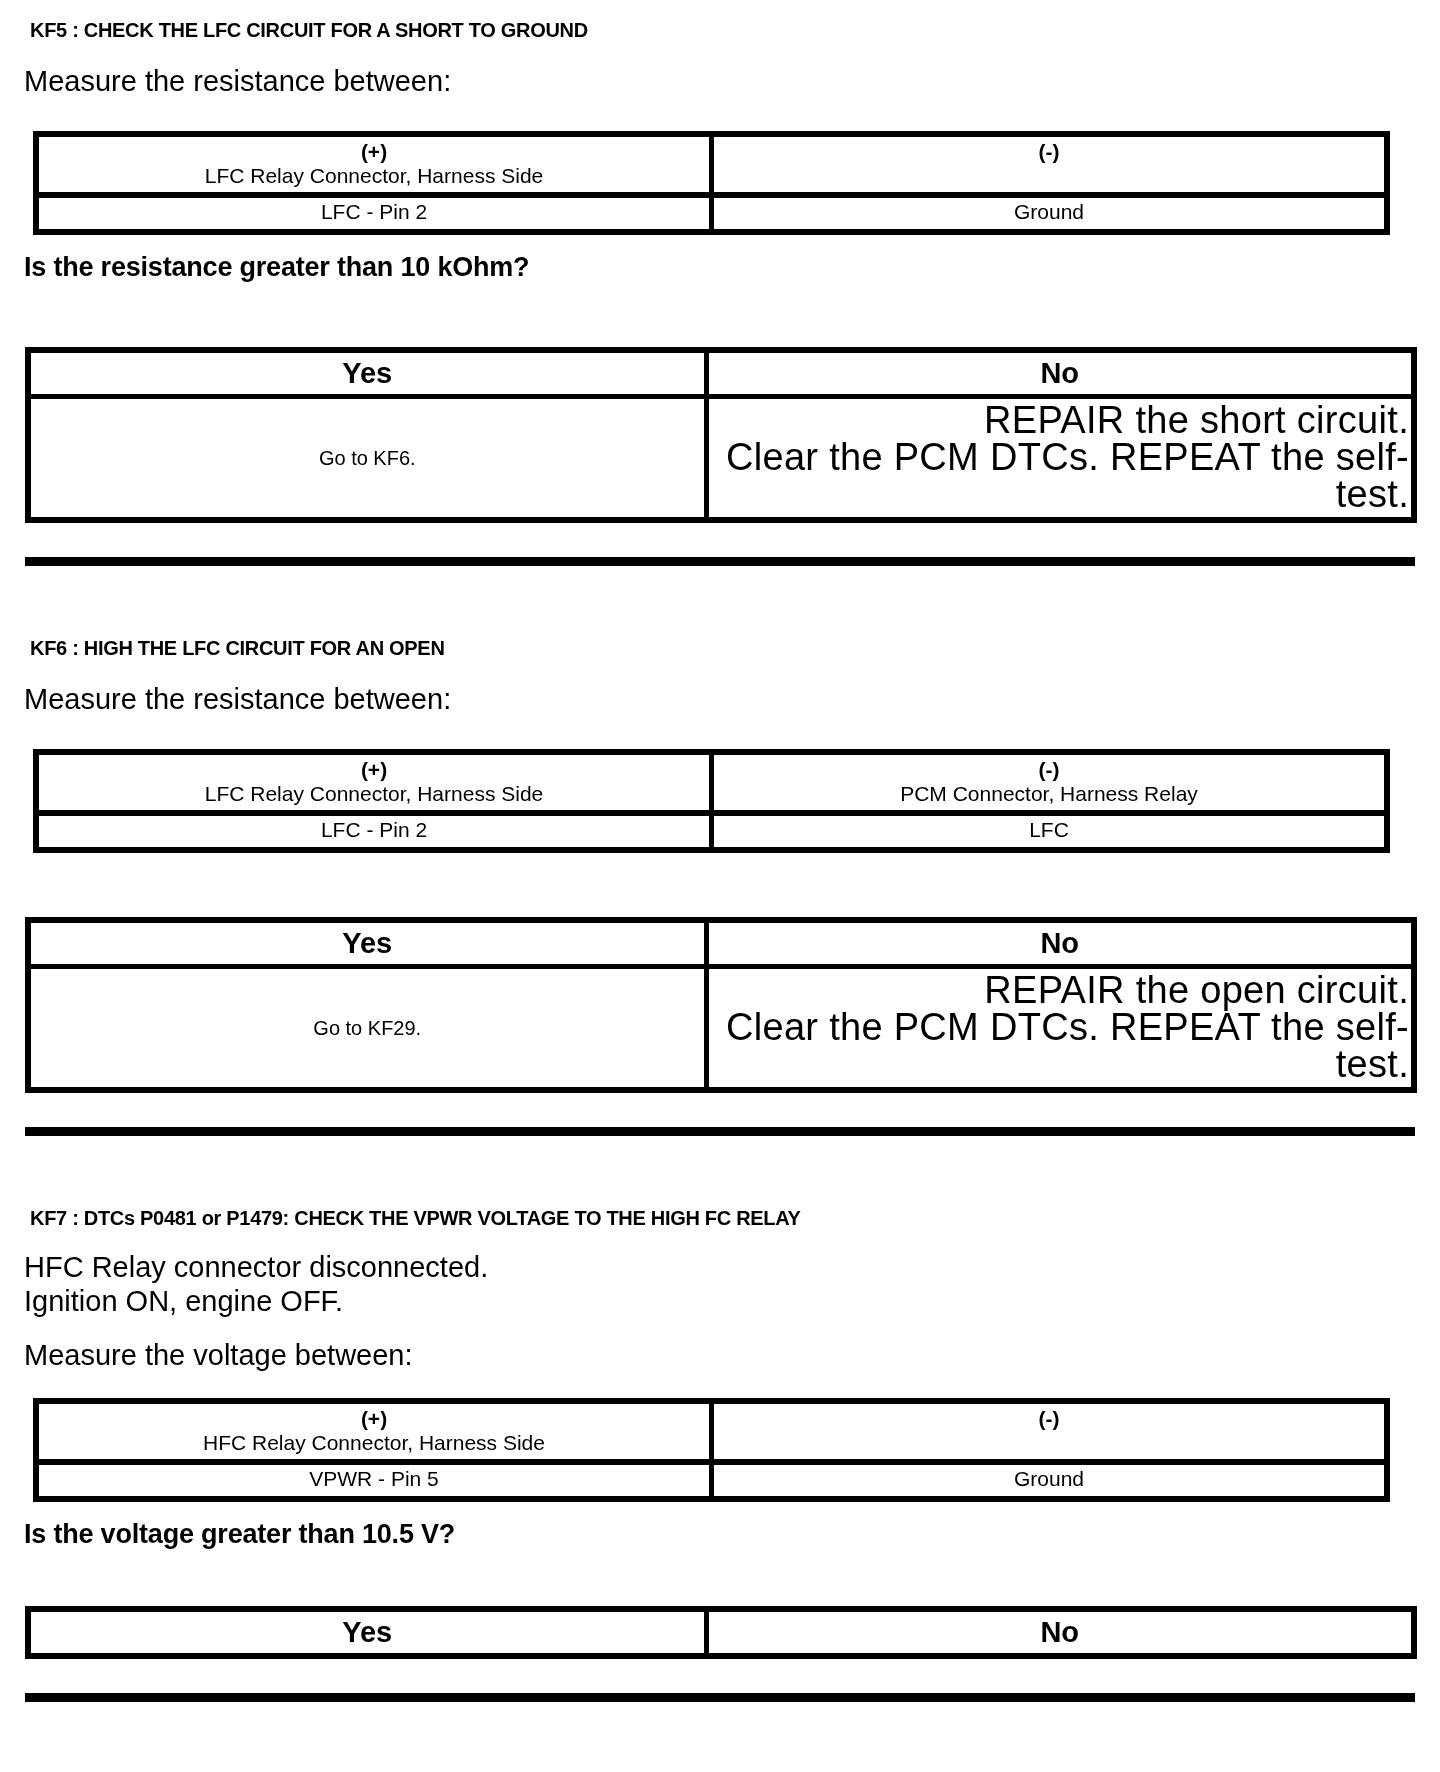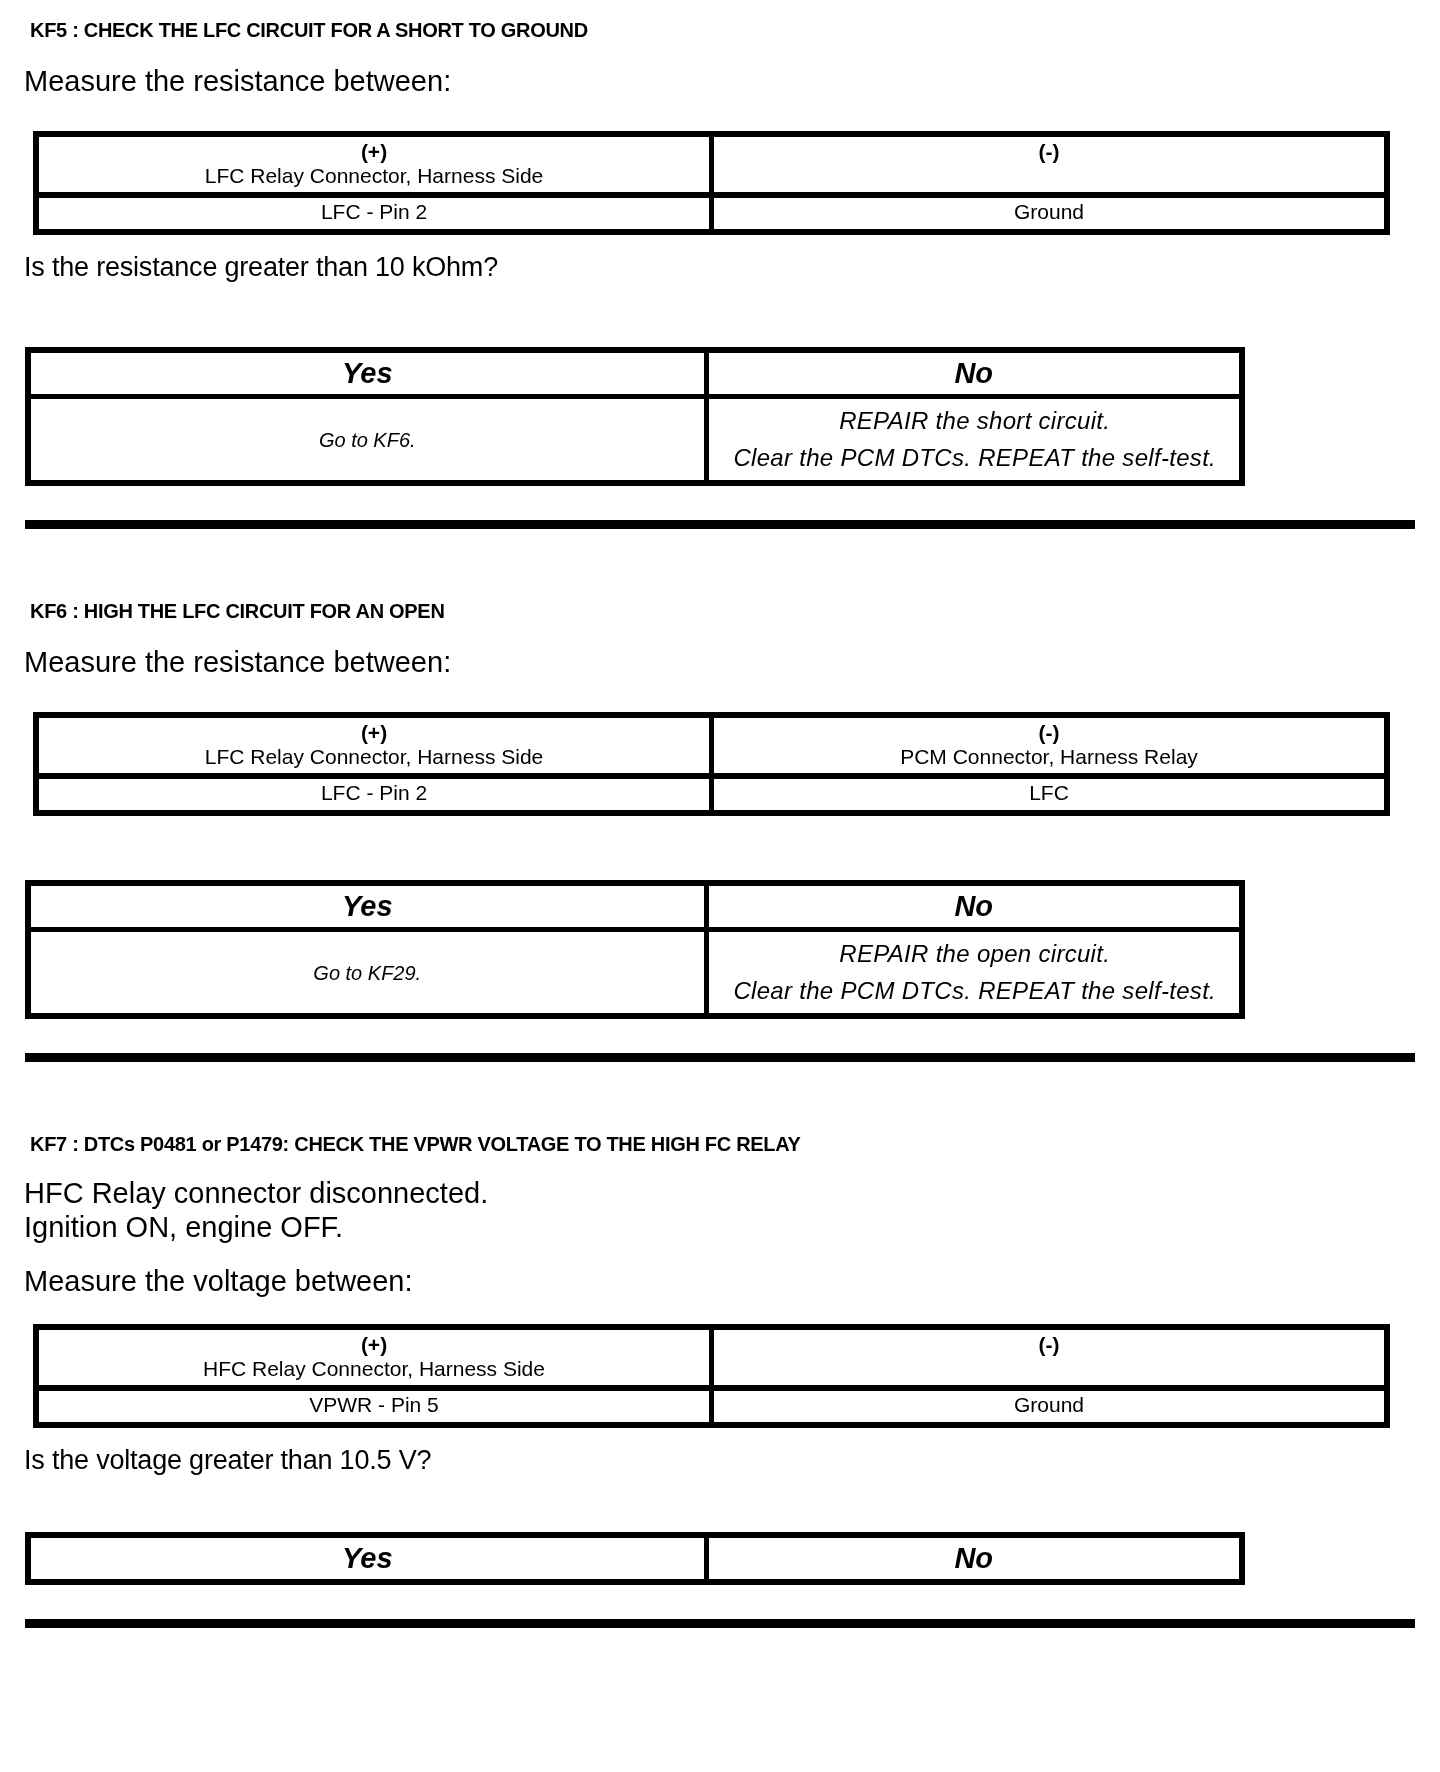--- a/index.html
+++ b/index.html
@@ -25,21 +25,21 @@
   .body-text {
     font-size: 29px;
     line-height: 34px;
     margin: 20px 0 0 0;
   }
   .pre-step { margin-top: 0; }
 
   .question {
     font-size: 27px;
     line-height: 32px;
-    font-weight: normal;
+    font-weight: bold;
     letter-spacing: -0.2px;
     margin: 16px 0 0 0;
   }
 
   
   .measure-table {
     border-collapse: collapse;
     border: 6px solid #000;
     table-layout: fixed;
     width: 1357px;
@@ -56,42 +56,41 @@
   .measure-table tr.mhead td { border-bottom: 6px solid #000; }
   .msign { font-weight: bold; }
   .msub { min-height: 24px; }
   .measure-table tr.mbody td { padding: 2px 4px 5px 4px; }
 
   
   .yn-table {
     border-collapse: collapse;
     border: 6px solid #000;
     table-layout: fixed;
-    width: 1220px;
+    width: 1392px;
     margin: 64px 0 8px 1px;
-    font-style: italic;
   }
   .yn-table td { border: 5px solid #000; }
   .yn-table tr.yn-head td {
     font-weight: bold;
     font-size: 29px;
     line-height: 33px;
     text-align: center;
     padding: 4px 0;
   }
   .yes-cell {
     text-align: center;
     vertical-align: middle;
     font-size: 20px;
     line-height: 36px;
   }
   .no-cell {
-    text-align: center;
+    text-align: right;
     vertical-align: middle;
-    font-size: 24px;
+    font-size: 38px;
     line-height: 37px;
     letter-spacing: 0.3px;
     padding: 3px 2px 4px 4px;
   }
 
   .divider {
     height: 9px;
     background: #000;
     width: 1390px;
     margin: 34px 0 0 1px;

